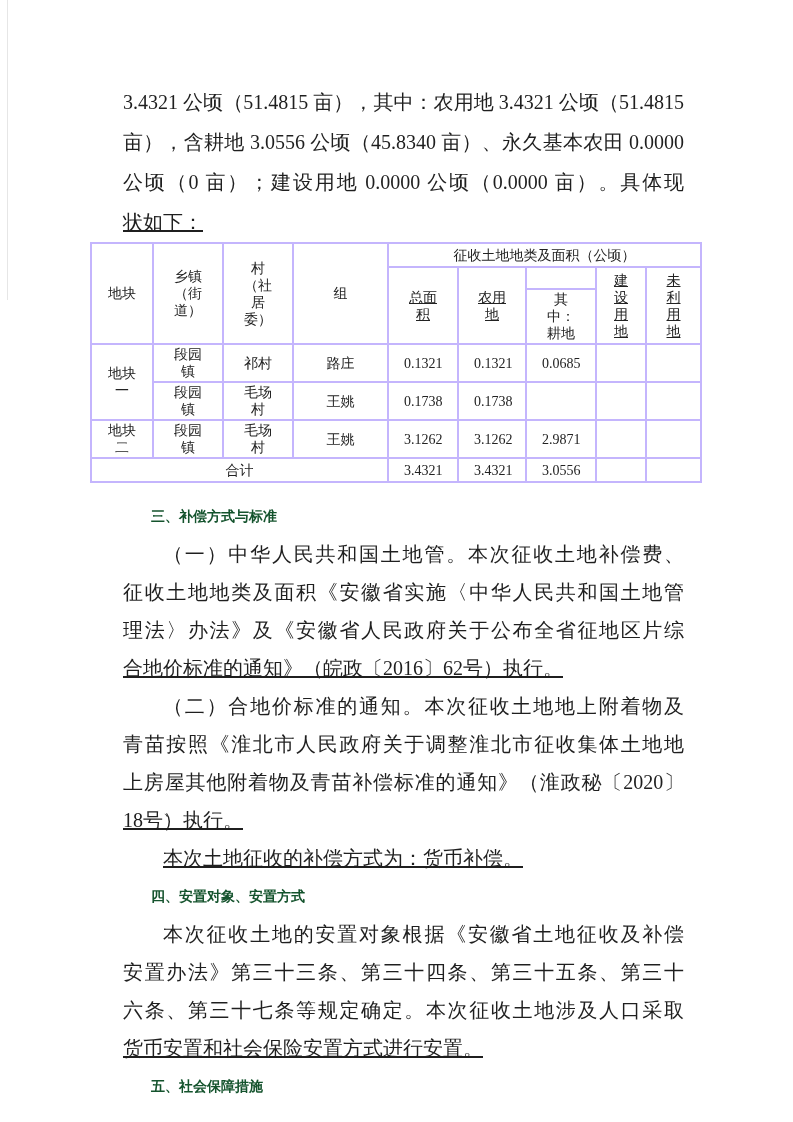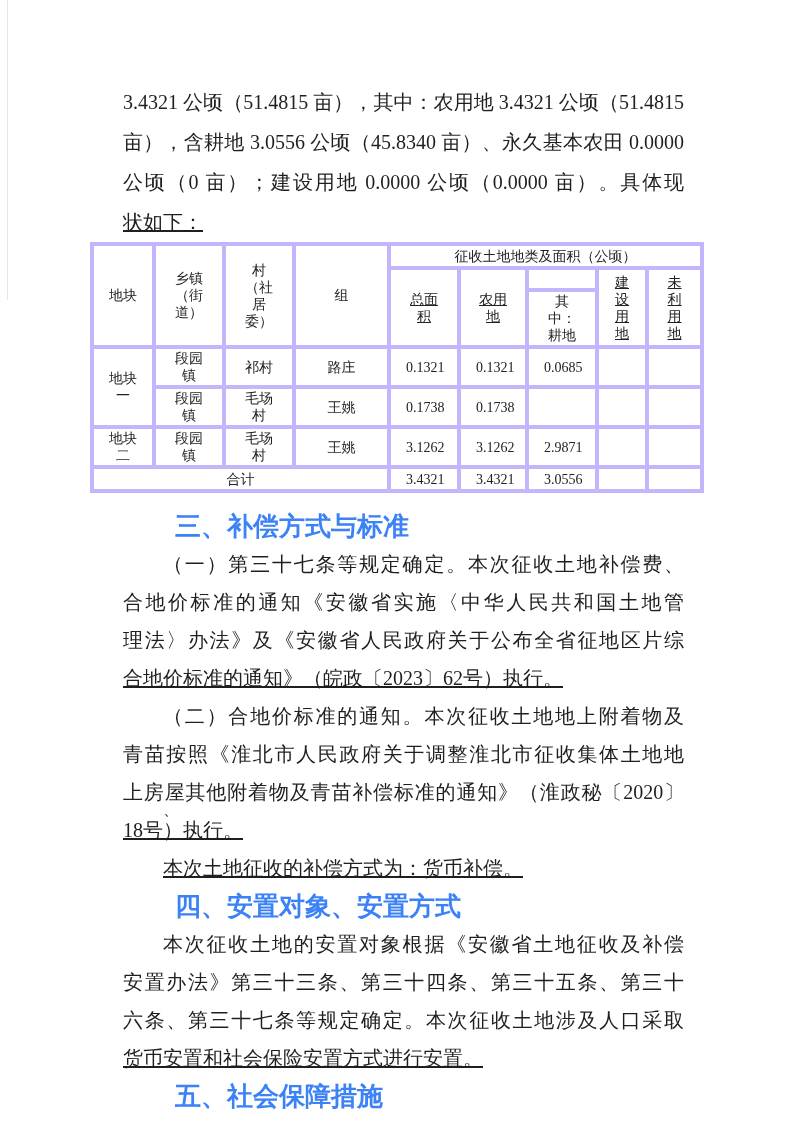--- a/index.html
+++ b/index.html
@@ -20,34 +20,34 @@
     font-size:20px; line-height:40px;
     text-align:justify; text-align-last:justify;
     white-space:nowrap;
   }
   .sec .line { line-height:38px; }
   .para .line:last-child { text-align-last:left; white-space:normal;text-decoration:underline; }
   .para.indent-first .line:first-child { text-indent:2em; }
 
   .heading {
     font-family:"Liberation Sans","DejaVu Sans",sans-serif;
-    font-weight:700; font-size:26px; line-height:38px;
-    text-indent:2em; color:#3b82f6;
+    font-weight:700; font-size:14px; line-height:38px;
+    text-indent:2em; color:#14532d;
   }
   .h3 { margin-top:14px; }
 
   
   table.land {
     width:610px; margin-left:-33px;
     border-collapse:collapse; table-layout:fixed;
     border:2px solid #2b2b2b;
     font-size:14px; color:#222;
   }
   table.land td {
-    border:4px solid #c4b5fd;
+    border:2px solid #c4b5fd;
     text-align:center; vertical-align:middle;
     padding:1px 15px; line-height:17px;
     overflow:hidden;
   }
   tr.r-span  { height:24px; }
   tr.r-sub1  { height:22px;text-decoration:underline; }
   tr.r-sub2  { height:38px; }
   tr.r-body  { height:24px; }
 
   .stray {
@@ -140,24 +140,24 @@
           <td>3.0556</td>
           <td></td>
           <td></td>
         </tr>
       </tbody>
     </table>
 
     <div class="sec">
       <div class="heading h3">三、补偿方式与标准</div>
       <div class="para indent-first">
-        <div class="line">（一）第三十七条等规定确定。本次征收土地补偿费、</div>
-        <div class="line">合地价标准的通知《安徽省实施〈中华人民共和国土地管</div>
+        <div class="line">（一）中华人民共和国土地管。本次征收土地补偿费、</div>
+        <div class="line">征收土地地类及面积《安徽省实施〈中华人民共和国土地管</div>
         <div class="line">理法〉办法》及《安徽省人民政府关于公布全省征地区片综</div>
-        <div class="line">合地价标准的通知》（皖政〔2023〕62号）执行。</div>
+        <div class="line">合地价标准的通知》（皖政〔2016〕62号）执行。</div>
       </div>
       <div class="para indent-first">
         <div class="line">（二）合地价标准的通知。本次征收土地地上附着物及</div>
         <div class="line">青苗按照《淮北市人民政府关于调整淮北市征收集体土地地</div>
         <div class="line">上房屋其他附着物及青苗补偿标准的通知》（淮政秘〔2020〕</div>
         <div class="line">18号）执行。</div>
       </div>
       <div class="para indent-first">
         <div class="line">本次土地征收的补偿方式为：货币补偿。</div>
       </div>

